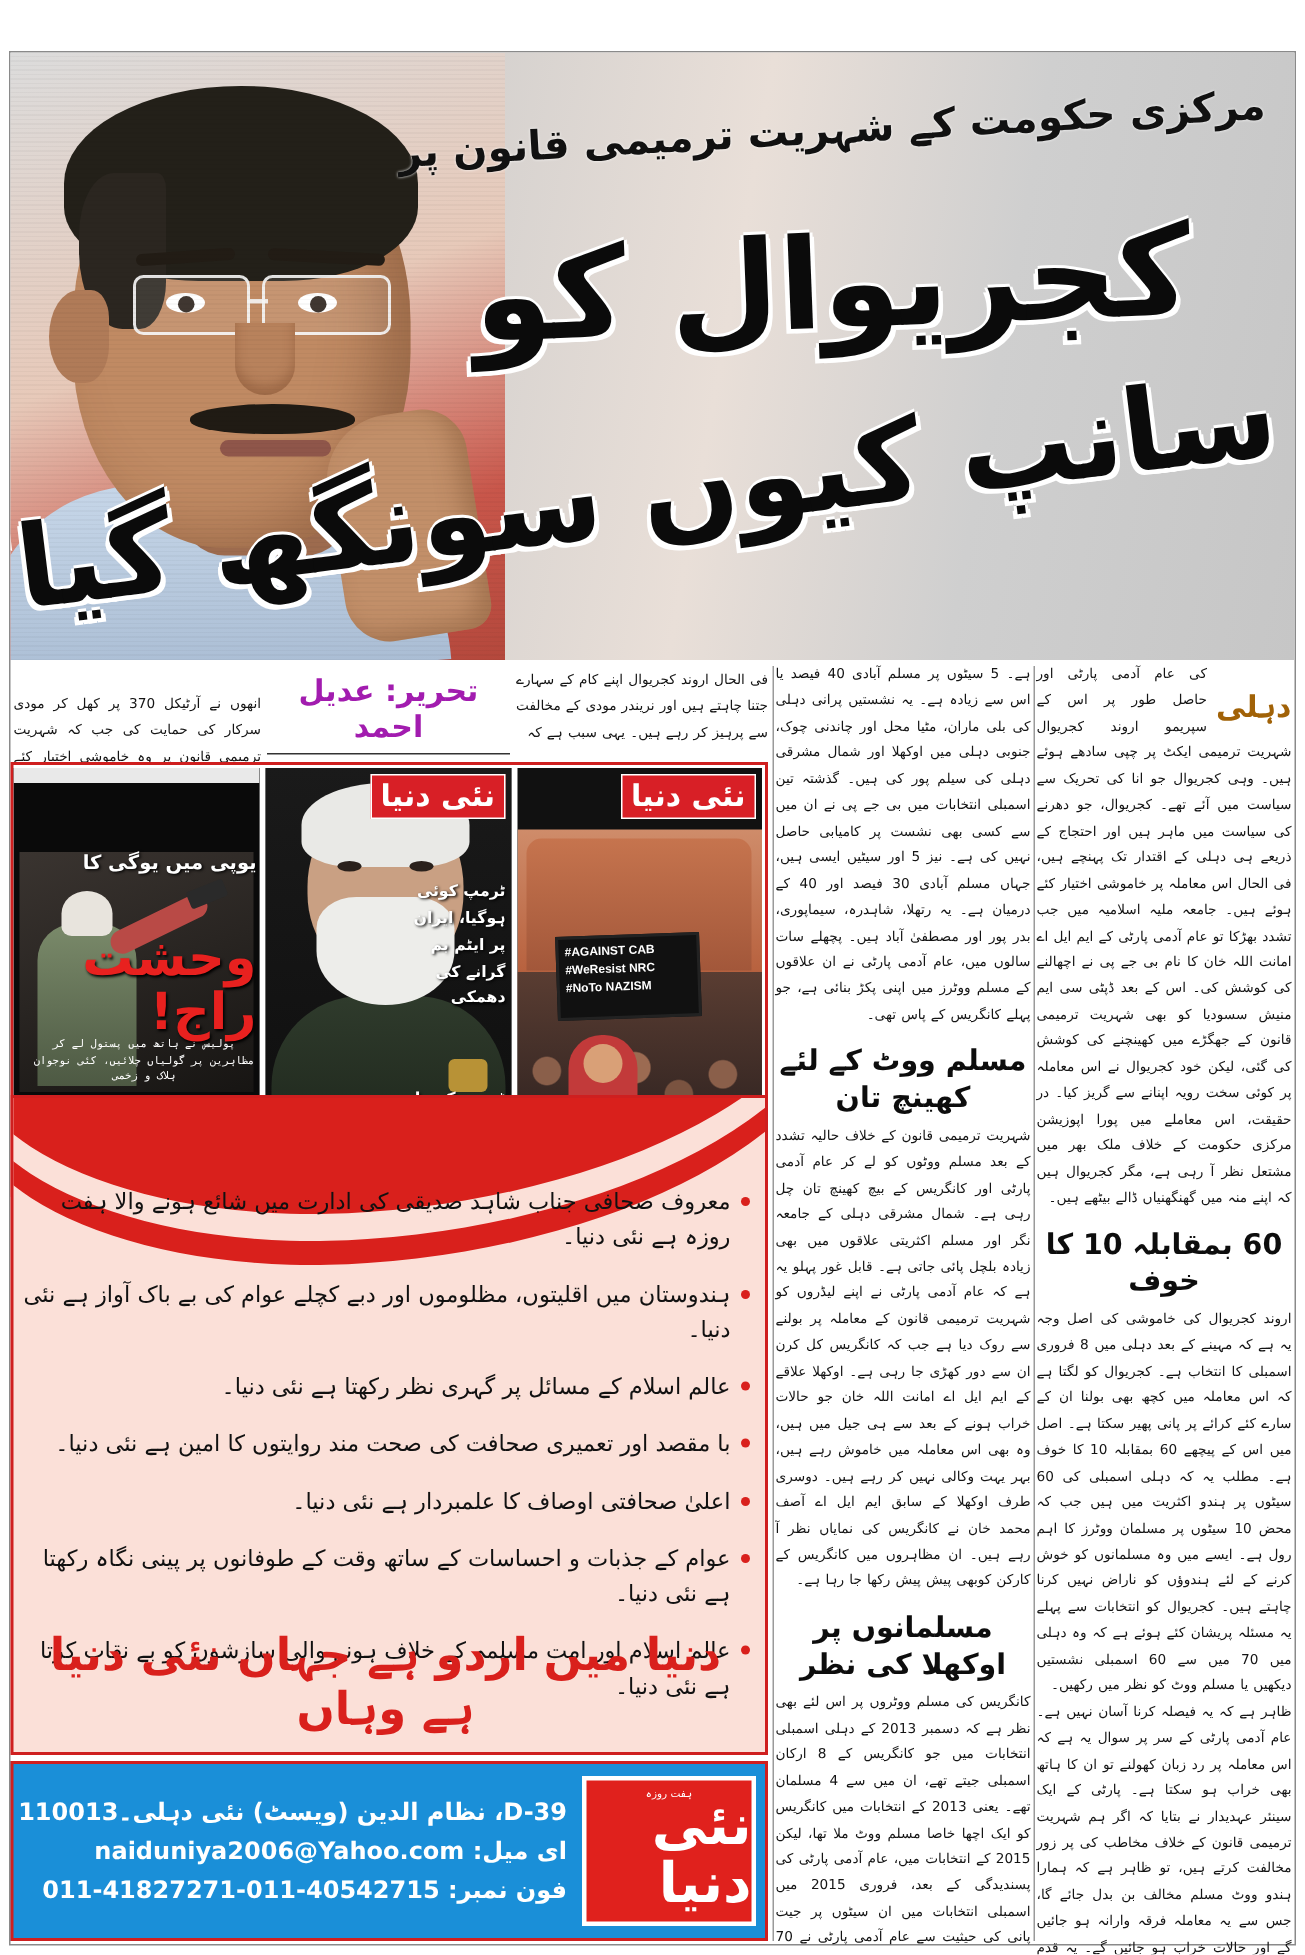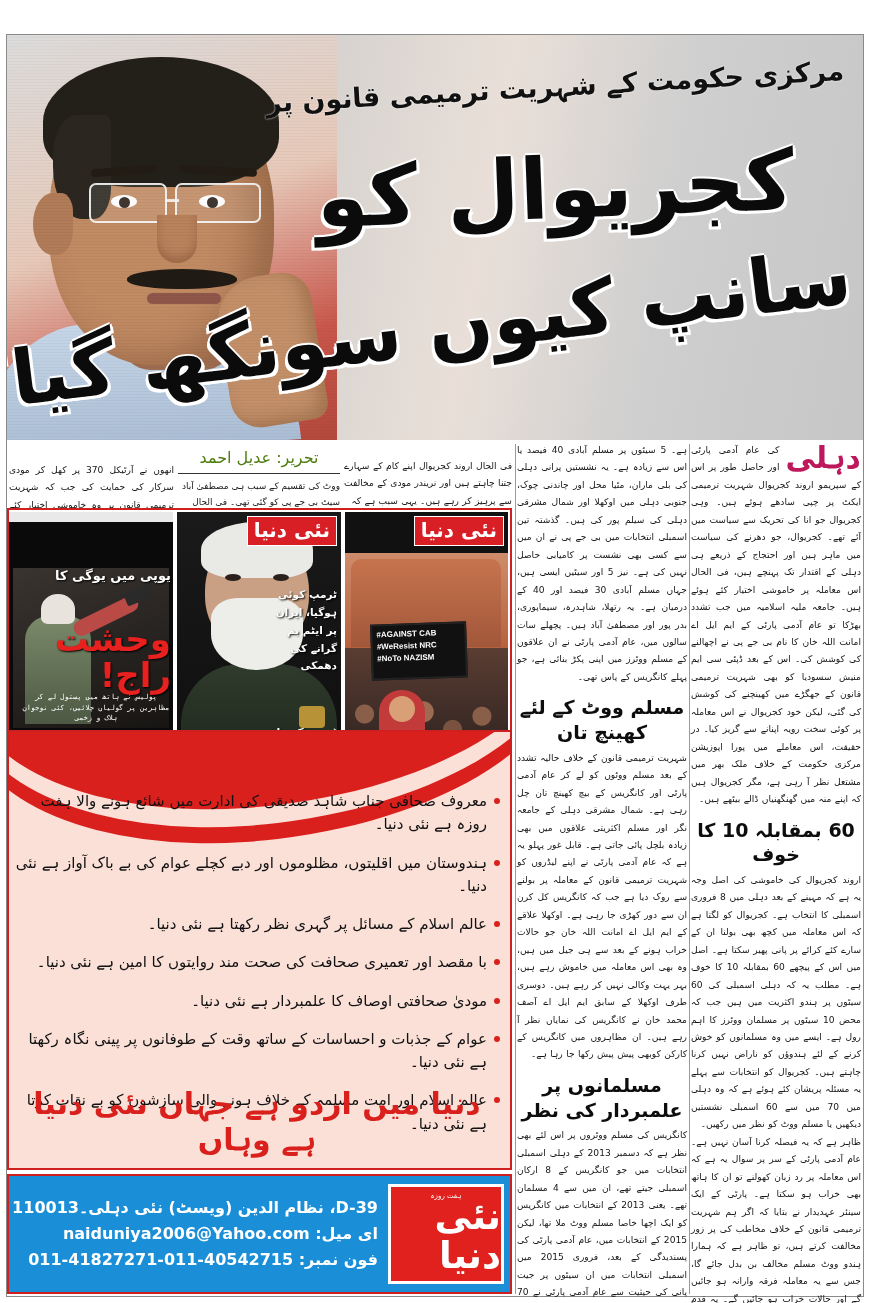--- a/index.html
+++ b/index.html
@@ -220,41 +220,41 @@
   .subhead{
     font-family:"DejaVu Sans","Liberation Sans", sans-serif;
     font-size:19px; font-weight:bold; color:#0d0d0d;
     direction:rtl; text-align:center;
     margin:9px 0 5px 0; line-height:1.3;
   }
   .dropcap-para{ position:relative; }
   .dropcap{
     float:right;
     font-family:"DejaVu Sans","Liberation Sans", sans-serif;
-    font-size:30px; font-weight:bold; color:#be185d;
-    line-height:0.95; margin:2px 0 0 6px;
+    font-size:20px; font-weight:bold; color:#a16207;
+    line-height:0.95; margin:20px 0 0 6px;
   }
 
   
   .leftblock{
     position:absolute; left:7px; top:442px; width:505px; height:854px;
   }
   .byline-row{
     position:absolute; left:0; top:0; width:505px; height:66px;
     direction:rtl;
   }
   .byline-left-col{
-    position:absolute; right:0; top:16px; width:168px;
+    position:absolute; right:0; top:4px; width:168px;
   }
   .byline-mid{
     position:absolute; right:172px; top:0; width:162px; text-align:center;
   }
   .byline-name{
     font-family:"DejaVu Sans","Liberation Sans", sans-serif;
-    font-size:16px; font-weight:normal; color:#4d7c0f; direction:rtl;
+    font-size:20px; font-weight:bold; color:#a21caf; direction:rtl;
     padding-top:6px;
   }
   .byline-sub{
     border-top:1px solid #333; margin-top:6px; padding-top:4px;
     font-family:"DejaVu Sans","Liberation Sans", sans-serif;
     font-size:9px; color:#1a1a1a; direction:rtl; text-align:right;
     line-height:1.8;
   }
   .byline-right-col{
     position:absolute; right:338px; top:0; width:165px;margin-top:20px;
@@ -562,21 +562,21 @@
       <h3 class="subhead">60 بمقابلہ 10 کا خوف</h3>
       <p class="utext">اروند کجریوال کی خاموشی کی اصل وجہ یہ ہے کہ مہینے کے بعد دہلی میں 8 فروری اسمبلی کا انتخاب ہے۔ کجریوال کو لگتا ہے کہ اس معاملہ میں کچھ بھی بولنا ان کے سارے کئے کرائے پر پانی پھیر سکتا ہے۔ اصل میں اس کے پیچھے 60 بمقابلہ 10 کا خوف ہے۔ مطلب یہ کہ دہلی اسمبلی کی 60 سیٹوں پر ہندو اکثریت میں ہیں جب کہ محض 10 سیٹوں پر مسلمان ووٹرز کا اہم رول ہے۔ ایسے میں وہ مسلمانوں کو خوش کرنے کے لئے ہندوؤں کو ناراض نہیں کرنا چاہتے ہیں۔ کجریوال کو انتخابات سے پہلے یہ مسئلہ پریشان کئے ہوئے ہے کہ وہ دہلی میں 70 میں سے 60 اسمبلی نشستیں دیکھیں یا مسلم ووٹ کو نظر میں رکھیں۔</p>
       <p class="utext">ظاہر ہے کہ یہ فیصلہ کرنا آسان نہیں ہے۔ عام آدمی پارٹی کے سر پر سوال یہ ہے کہ اس معاملہ پر رد زبان کھولنے تو ان کا ہاتھ بھی خراب ہو سکتا ہے۔ پارٹی کے ایک سینئر عہدیدار نے بتایا کہ اگر ہم شہریت ترمیمی قانون کے خلاف مخاطب کی پر زور مخالفت کرتے ہیں، تو ظاہر ہے کہ ہمارا ہندو ووٹ مسلم مخالف بن بدل جائے گا، جس سے یہ معاملہ فرقہ وارانہ ہو جائیں گے اور حالات خراب ہو جائیں گے۔ یہ قدم پارٹی کو نقصان بھی پہنچا سکتا ہے۔</p>
 
     </div>
 
     <div class="col col-m">
       <p class="utext">ہے۔ 5 سیٹوں پر مسلم آبادی 40 فیصد یا اس سے زیادہ ہے۔ یہ نشستیں پرانی دہلی کی بلی ماران، مٹیا محل اور چاندنی چوک، جنوبی دہلی میں اوکھلا اور شمال مشرقی دہلی کی سیلم پور کی ہیں۔ گذشتہ تین اسمبلی انتخابات میں بی جے پی نے ان میں سے کسی بھی نشست پر کامیابی حاصل نہیں کی ہے۔ نیز 5 اور سیٹیں ایسی ہیں، جہاں مسلم آبادی 30 فیصد اور 40 کے درمیان ہے۔ یہ رتھلا، شاہدرہ، سیماپوری، بدر پور اور مصطفیٰ آباد ہیں۔ پچھلے سات سالوں میں، عام آدمی پارٹی نے ان علاقوں کے مسلم ووٹرز میں اپنی پکڑ بنائی ہے، جو پہلے کانگریس کے پاس تھی۔</p>
       <h3 class="subhead">مسلم ووٹ کے لئے کھینچ تان</h3>
       <p class="utext">شہریت ترمیمی قانون کے خلاف حالیہ تشدد کے بعد مسلم ووٹوں کو لے کر عام آدمی پارٹی اور کانگریس کے بیچ کھینچ تان چل رہی ہے۔ شمال مشرقی دہلی کے جامعہ نگر اور مسلم اکثریتی علاقوں میں بھی زیادہ بلچل پائی جاتی ہے۔ قابل غور پہلو یہ ہے کہ عام آدمی پارٹی نے اپنے لیڈروں کو شہریت ترمیمی قانون کے معاملہ پر بولنے سے روک دیا ہے جب کہ کانگریس کل کرن ان سے دور کھڑی جا رہی ہے۔ اوکھلا علاقے کے ایم ایل اے امانت اللہ خان جو حالات خراب ہونے کے بعد سے ہی جیل میں ہیں، وہ بھی اس معاملہ میں خاموش رہے ہیں، بہر یہت وکالی نہیں کر رہے ہیں۔ دوسری طرف اوکھلا کے سابق ایم ایل اے آصف محمد خان نے کانگریس کی نمایاں نظر آ رہے ہیں۔ ان مظاہروں میں کانگریس کے کارکن کوبھی پیش پیش رکھا جا رہا ہے۔</p>
-      <h3 class="subhead">مسلمانوں پر علمبردار کی نظر</h3>
+      <h3 class="subhead">مسلمانوں پر اوکھلا کی نظر</h3>
       <p class="utext">کانگریس کی مسلم ووٹروں پر اس لئے بھی نظر ہے کہ دسمبر 2013 کے دہلی اسمبلی انتخابات میں جو کانگریس کے 8 ارکان اسمبلی جیتے تھے، ان میں سے 4 مسلمان تھے۔ یعنی 2013 کے انتخابات میں کانگریس کو ایک اچھا خاصا مسلم ووٹ ملا تھا، لیکن 2015 کے انتخابات میں، عام آدمی پارٹی کی پسندیدگی کے بعد، فروری 2015 میں اسمبلی انتخابات میں ان سیٹوں پر جیت پانی کی حیثیت سے عام آدمی پارٹی نے 70 نشستوں میں سے 67 پر جیت حاصل کی، جس میں مسلم اثر و رسوخ والی 10 میں سے 9 سیٹیں شامل تھیں۔ اس الیکشن میں ایک سیٹ مصطفیٰ آباد بی جے پی کے حصے میں آئی تھی۔ ہم مسلم ووٹوں کی تقسیم کے سبب ہوئی تھی۔ اصل میں عام آدمی پارٹی اور کانگریس دونوں نے مسلم</p>
     </div>
   </div>
 
   <div class="leftblock">
 
     <div class="byline-row">
       <div class="byline-left-col">
         <div class="utext">فی الحال اروند کجریوال اپنے کام کے سہارے جتنا چاہتے ہیں اور نریندر مودی کے مخالفت سے پرہیز کر رہے ہیں۔ یہی سبب ہے کہ</div>
       </div>
@@ -660,21 +660,21 @@
         <div class="bullet">
           <span class="dot"></span>
           <span class="btxt">عالم اسلام کے مسائل پر گہری نظر رکھتا ہے نئی دنیا۔</span>
         </div>
         <div class="bullet">
           <span class="dot"></span>
           <span class="btxt">با مقصد اور تعمیری صحافت کی صحت مند روایتوں کا امین ہے نئی دنیا۔</span>
         </div>
         <div class="bullet">
           <span class="dot"></span>
-          <span class="btxt">مودیٰ صحافتی اوصاف کا علمبردار ہے نئی دنیا۔</span>
+          <span class="btxt">اعلیٰ صحافتی اوصاف کا علمبردار ہے نئی دنیا۔</span>
         </div>
         <div class="bullet">
           <span class="dot"></span>
           <span class="btxt">عوام کے جذبات و احساسات کے ساتھ وقت کے طوفانوں پر پینی نگاہ رکھتا ہے نئی دنیا۔</span>
         </div>
         <div class="bullet">
           <span class="dot"></span>
           <span class="btxt">عالم اسلام اور امت مسلمہ کے خلاف ہونے والی سازشوں کو بے نقاب کرتا ہے نئی دنیا۔</span>
         </div>
       </div>

